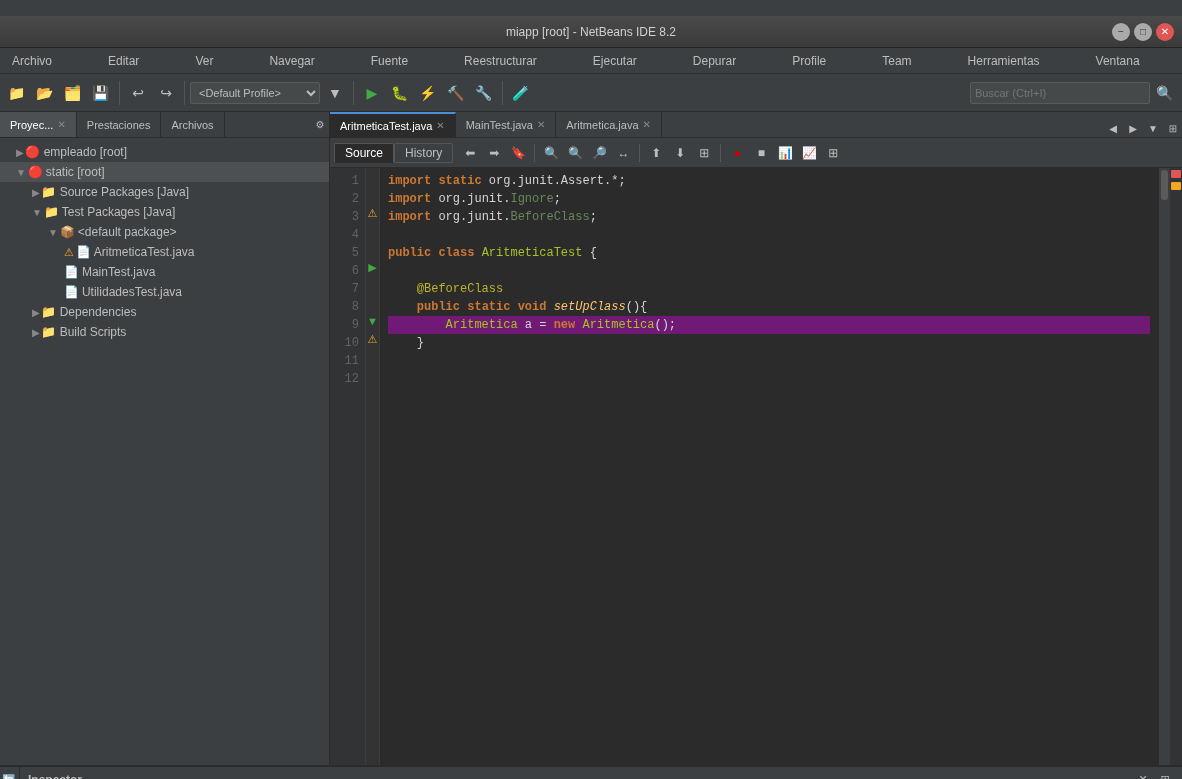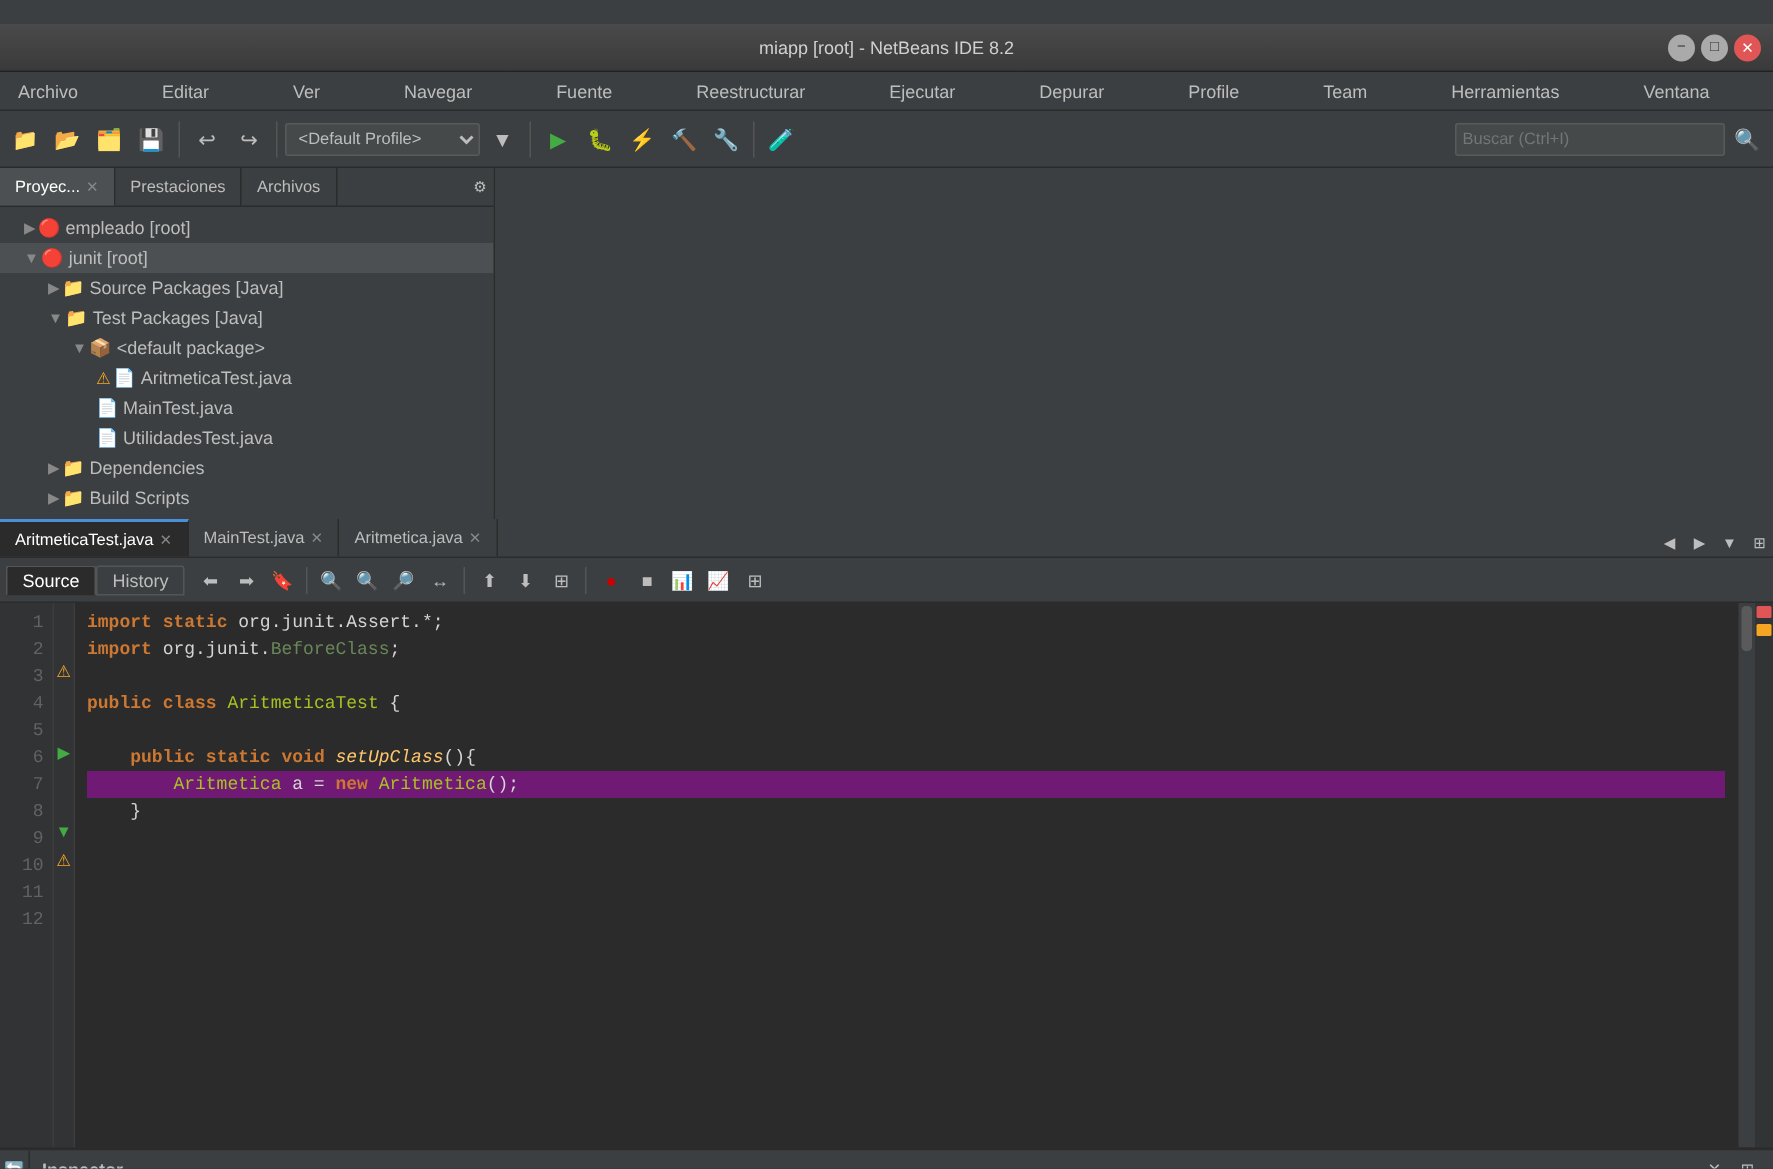--- a/index.html
+++ b/index.html
@@ -103,21 +103,20 @@
       height: 22px;
       padding: 0 4px;
       font-size: 11px;
       border-radius: 2px;
       width: 180px;
       margin-left: auto;
     }
     .main-area {
       display: flex;
       height: calc(779px - 32px - 26px - 38px - 30px);
-      flex-direction: column;
     }
     .sidebar {
       width: 330px;
       background: #3c3f41;
       border-right: 1px solid #2b2b2b;
       display: flex;
       flex-direction: column;
     }
     .sidebar-tabs {
       display: flex;
@@ -445,21 +444,21 @@
       <div class="tree-item">
         <span class="tree-indent"></span>
         <span class="tree-arrow">▶</span>
         <span class="tree-icon">🔴</span>
         <span class="tree-label">empleado [root]</span>
       </div>
       <div class="tree-item" style="background:#4c5052;">
         <span class="tree-indent"></span>
         <span class="tree-arrow">▼</span>
         <span class="tree-icon">🔴</span>
-        <span class="tree-label">junit [root]</span>
+        <span class="tree-label">static [root]</span>
       </div>
       <div class="tree-item">
         <span class="tree-indent"></span>
         <span class="tree-indent"></span>
         <span class="tree-arrow">▶</span>
         <span class="tree-icon">📁</span>
         <span class="tree-label">Source Packages [Java]</span>
       </div>
       <div class="tree-item">
         <span class="tree-indent"></span>
@@ -590,24 +589,26 @@
         <div style="height:18px;display:flex;align-items:center;justify-content:center;color:#4a4;font-size:11px;">▶</div>
         <div style="height:18px;"></div>
         <div style="height:18px;"></div>
         <div style="height:18px;display:flex;align-items:center;justify-content:center;color:#4a4;font-size:11px;">▼</div>
         <div style="height:18px;display:flex;align-items:center;justify-content:center;color:#f5a623;font-size:11px;">⚠</div>
         <div style="height:18px;"></div>
         <div style="height:18px;"></div>
       </div>
       <div class="code-content">
         <div class="code-line"><span class="kw">import</span> <span class="kw">static</span> org.junit.Assert.*;</div>
+        <div class="code-line"><span class="kw">import</span> org.junit.<span style="color:#6a8759;">Ignore</span>;</div>
         <div class="code-line"><span class="kw">import</span> org.junit.<span style="color:#6a8759;">BeforeClass</span>;</div>
         <div class="code-line"></div>
         <div class="code-line"><span class="kw">public</span> <span class="kw">class</span> <span class="cls">AritmeticaTest</span> {</div>
         <div class="code-line"></div>
+        <div class="code-line">    <span class="ann">@BeforeClass</span></div>
         <div class="code-line">    <span class="kw">public</span> <span class="kw">static</span> <span class="kw">void</span> <span class="method">setUpClass</span>(){</div>
         <div class="code-line highlighted-line">        <span class="cls">Aritmetica</span> a = <span class="kw">new</span> <span class="cls">Aritmetica</span>();</div>
         <div class="code-line">    }</div>
         <div class="code-line"></div>
       </div>
       <div class="scrollbar-v">
         <div style="height:30px;background:#5a5a5a;border-radius:3px;margin:2px;"></div>
       </div>
       <div style="width:12px;background:#313335;display:flex;flex-direction:column;">
         <div style="height:8px;background:#e05555;margin:2px 1px;border-radius:1px;"></div>

